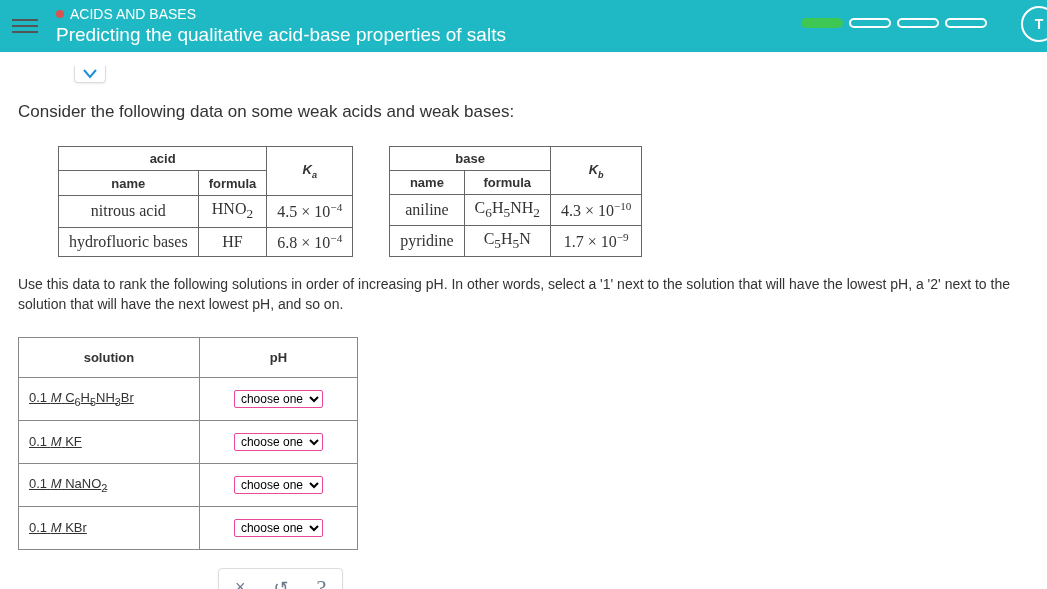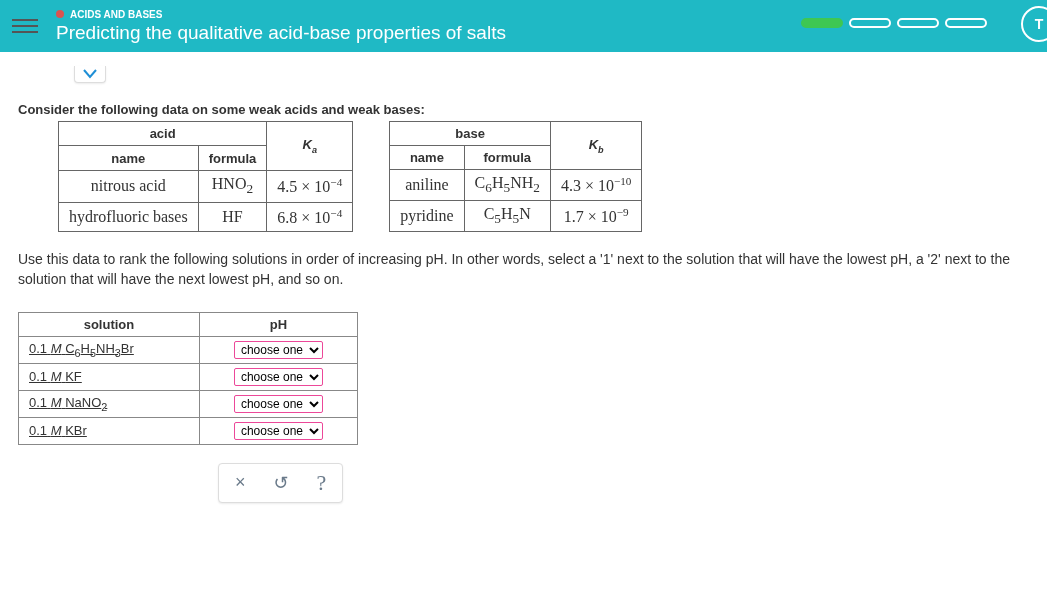--- a/index.html
+++ b/index.html
@@ -1,41 +1,41 @@
 <!DOCTYPE html>
 <html><head>
 <meta charset="utf-8">
 <style>
   * { box-sizing: border-box; margin: 0; padding: 0; }
   body { font-family: Arial, Helvetica, sans-serif; font-size: 14px; color: #333; background: #fff; width: 1047px; height: 589px; overflow: hidden; }
   .header { background: #1fb9c5; color: #fff; display: flex; align-items: center; padding: 6px 12px; height: 52px; position: relative; }
   .menu-btn { width: 26px; height: 26px; display: flex; flex-direction: column; justify-content: center; gap: 4px; margin-right: 18px; cursor: pointer; }
   .menu-btn span { display: block; height: 2px; background: #555; }
   .head-text { display: flex; flex-direction: column; }
-  .head-cat { font-size: 10px; display: flex; align-items: center; gap: 6px; font-weight: bold; }
+  .head-cat { font-size: 14px; display: flex; align-items: center; gap: 6px; }
   .head-cat::before { content:""; width:8px; height:8px; border-radius:50%; background:#d9534f; display:inline-block;}
   .head-title { font-size: 19px; margin-top: 2px; }
   .progress-bars { position:absolute; right:60px; top:18px; display:flex; gap:6px;}
   .pbar{ width:42px; height:10px; border:2px solid #fff; border-radius:6px;}
   .pbar.filled{ background:#3ec753; border-color:#3ec753;}
   .corner-circle{ position:absolute; right:-10px; top:6px; width:36px; height:36px; border:2px solid #fff; border-radius:50%; display:flex; align-items:center; justify-content:center; color:#fff; font-weight:bold;}
   .content { padding: 14px 18px; }
   .chevron-box { display:inline-block; background:#fff; border:1px solid #ddd; border-top:none; border-radius:0 0 4px 4px; padding:3px 8px; margin-left:56px; margin-bottom:10px; box-shadow:0 1px 2px rgba(0,0,0,0.08);}
   .chevron-box svg{ display:block;}
-  .intro { margin: 6px 0 4px 0; font-size:13px;font-weight:bold;}
+  .intro { margin: 6px 0 24px 0; font-size:17px;}
   .data-tables { display:flex; gap:36px; margin-left:40px; margin-bottom:18px;}
   table.data { border-collapse: collapse; font-family: "Times New Roman", serif; font-size:16px;}
   table.data th, table.data td { border:1px solid #666; padding:4px 10px; text-align:center;}
   table.data th { font-family: Arial, sans-serif; font-weight:bold; font-size:13px;}
   .ka-hdr{ font-style:italic; font-family:"Times New Roman",serif; font-size:18px;}
   .sub{ font-size:0.7em; vertical-align:sub;}
   .sup{ font-size:0.7em; vertical-align:super;}
   .rank-instr{ font-size:14px; margin-bottom:22px; line-height:1.4;}
   table.rank { border-collapse:collapse; width:340px; margin-left:0;}
-  table.rank th, table.rank td { border:1px solid #888; padding:4px 10px; font-size:13px;}
+  table.rank th, table.rank td { border:1px solid #888; padding:12px 10px; font-size:13px;}
   table.rank th{ font-weight:bold; text-align:center;}
   table.rank td.sol{ font-family:Arial,sans-serif;text-decoration:underline; }
   table.rank td.sol .chem{ font-family:Arial,sans-serif;}
   select.choose{ font-size:12px; border:1px solid #ec4899; border-radius:2px; padding:0 2px; background:#fff;}
   .action-bar{ margin-top:18px; margin-left:200px; display:inline-flex; gap:28px; background:#fff; border:1px solid #ddd; border-radius:4px; padding:6px 16px; box-shadow:0 1px 2px rgba(0,0,0,0.08);}
   .action-bar .act{ color:#6a7a8a; font-size:18px; cursor:pointer; display:flex; align-items:center;}
   .italic-m{ font-style:italic;}
 </style>
 </head>
 <body>

